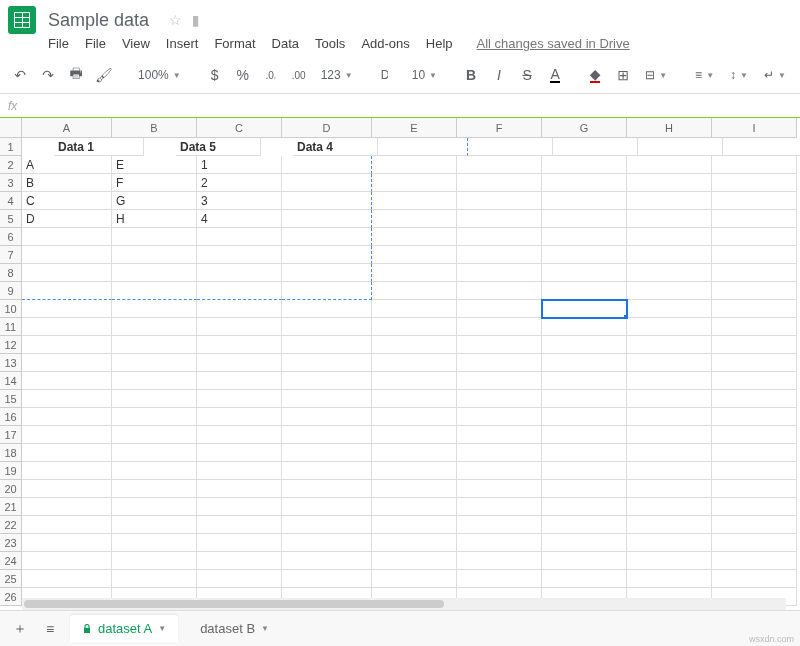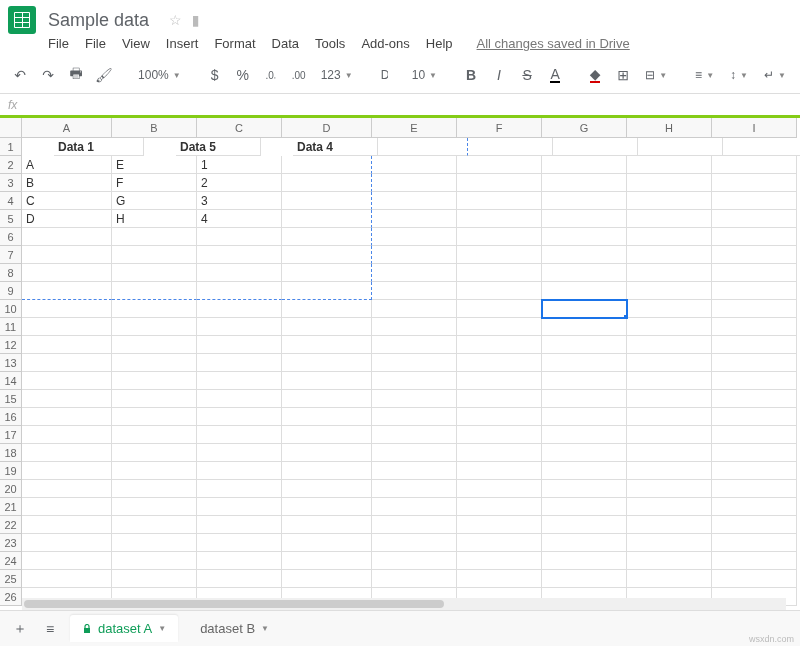--- a/index.html
+++ b/index.html
@@ -15,21 +15,21 @@
 .menu-item { cursor: pointer; }
 .save-status { color: #777; text-decoration: underline; margin-left: 8px; }
 .toolbar { display: flex; align-items: center; gap: 8px; padding: 6px 10px; border-bottom: 1px solid #ddd; margin-top: 6px; }
 .tb-btn { min-width: 20px; height: 24px; display: flex; align-items: center; justify-content: center; color: #5f6368; font-size: 14px; cursor: pointer; padding: 0 3px; }
 .tb-sep { width: 1px; height: 20px; background: #ddd; margin: 0 2px; }
 .tb-select { display: flex; align-items: center; gap: 4px; font-size: 12px; color: #5f6368; cursor: pointer; padding: 0 4px; }
 .chev { font-size: 8px; color: #888; }
 .font-select { width: 90px; white-space: nowrap; overflow: hidden; text-overflow: ellipsis; }
 .underline-a { border-bottom: 2px solid #000; line-height: 14px; }
 .underline-a-red { border-bottom: 2px solid #d50000; line-height: 14px; }
-.fx-bar { display: flex; align-items: center; padding: 4px 8px; border-bottom: 3px solid #84cc16; height: 24px; }
+.fx-bar { display: flex; align-items: center; padding: 4px 8px; border-bottom: 1px solid #84cc16; height: 24px; }
 .fx-label { font-style: italic; color: #aaa; font-size: 12px; width: 30px; }
 .grid-wrap { display: flex; height: 490px; position: relative; overflow: hidden; }
 .corner { width: 22px; height: 20px; background: #f8f8f8; border-right: 1px solid #ccc; border-bottom: 1px solid #ccc; position: absolute; top: 0; left: 0; z-index: 3; }
 .col-headers { display: flex; position: absolute; top: 0; left: 22px; height: 20px; z-index: 2; }
 .col-h { background: #f8f8f8; border-right: 1px solid #ccc; border-bottom: 1px solid #ccc; text-align: center; font-size: 11px; color: #666; line-height: 20px; cursor: pointer; }
 .row-headers { position: absolute; top: 20px; left: 0; width: 22px; z-index: 2; }
 .row-h { background: #f8f8f8; border-right: 1px solid #ccc; border-bottom: 1px solid #ccc; text-align: center; font-size: 11px; color: #666; height: 18px; line-height: 18px; cursor: pointer; }
 .cells { position: absolute; top: 20px; left: 22px; }
 .cell-row { display: flex; }
 .cell { border-right: 1px solid #ddd; border-bottom: 1px solid #ddd; height: 18px; padding: 0 4px; font-size: 12px; color: #333; line-height: 18px; overflow: hidden; white-space: nowrap; background: #fff; }

